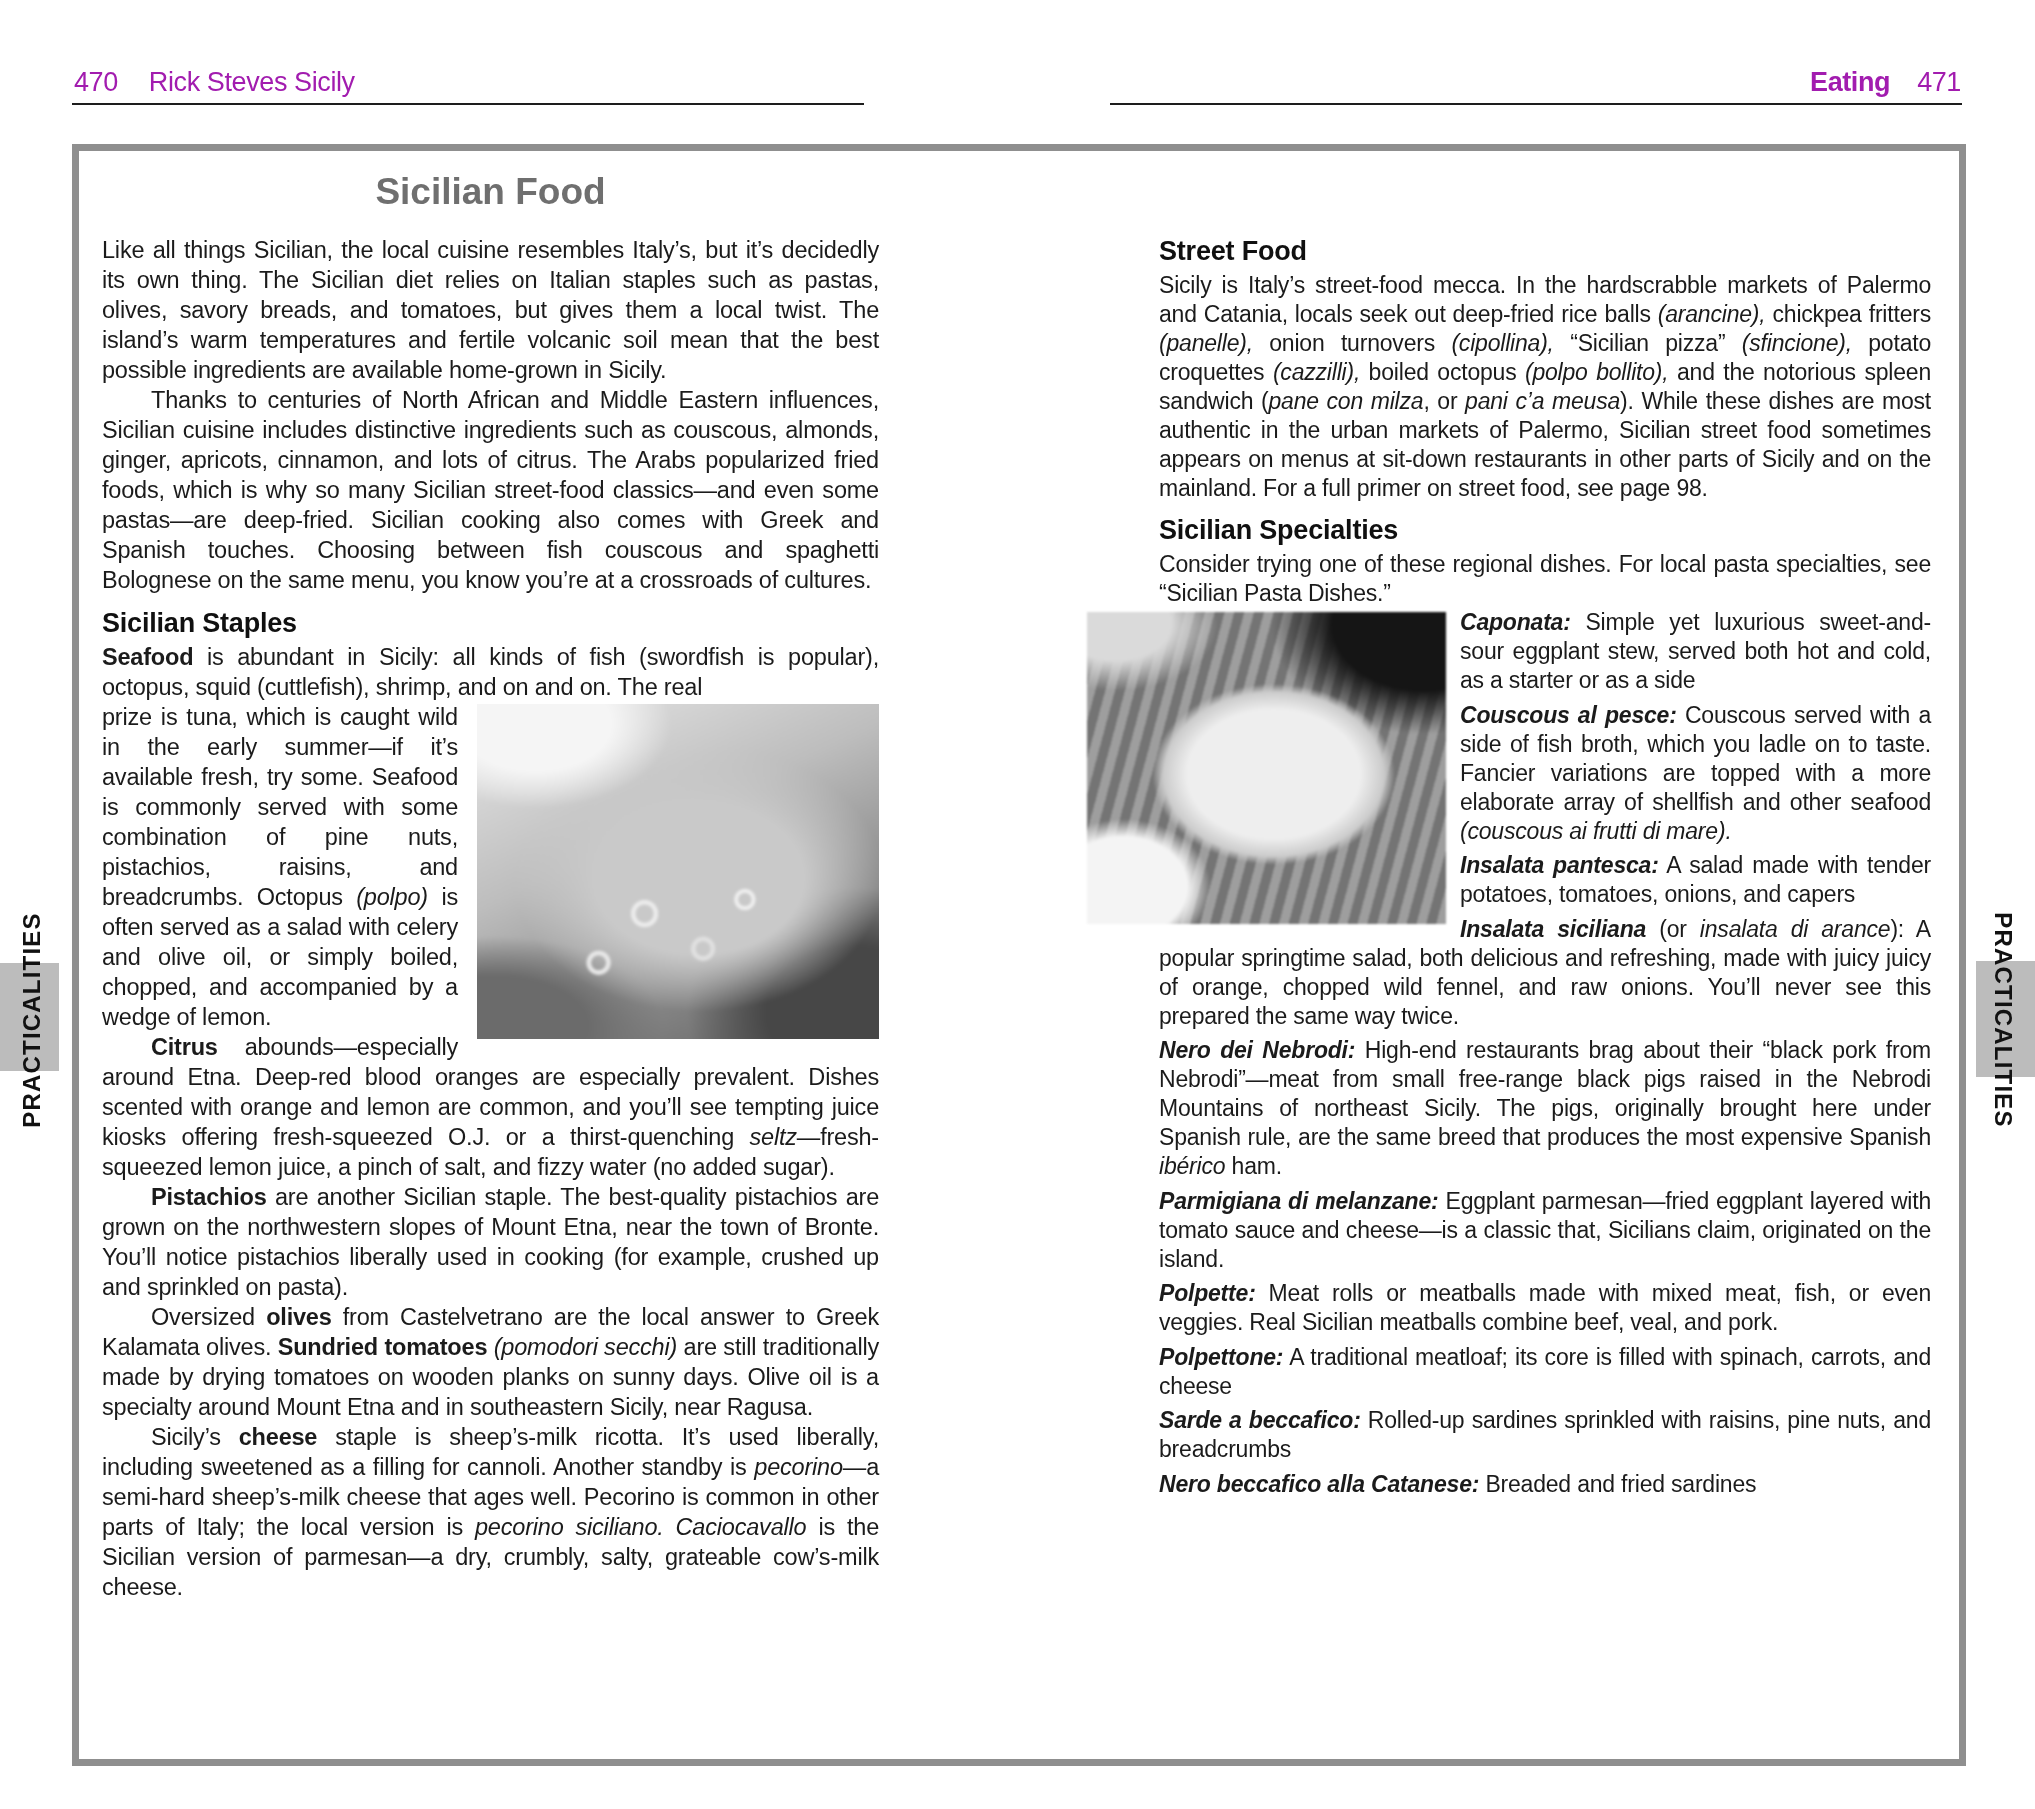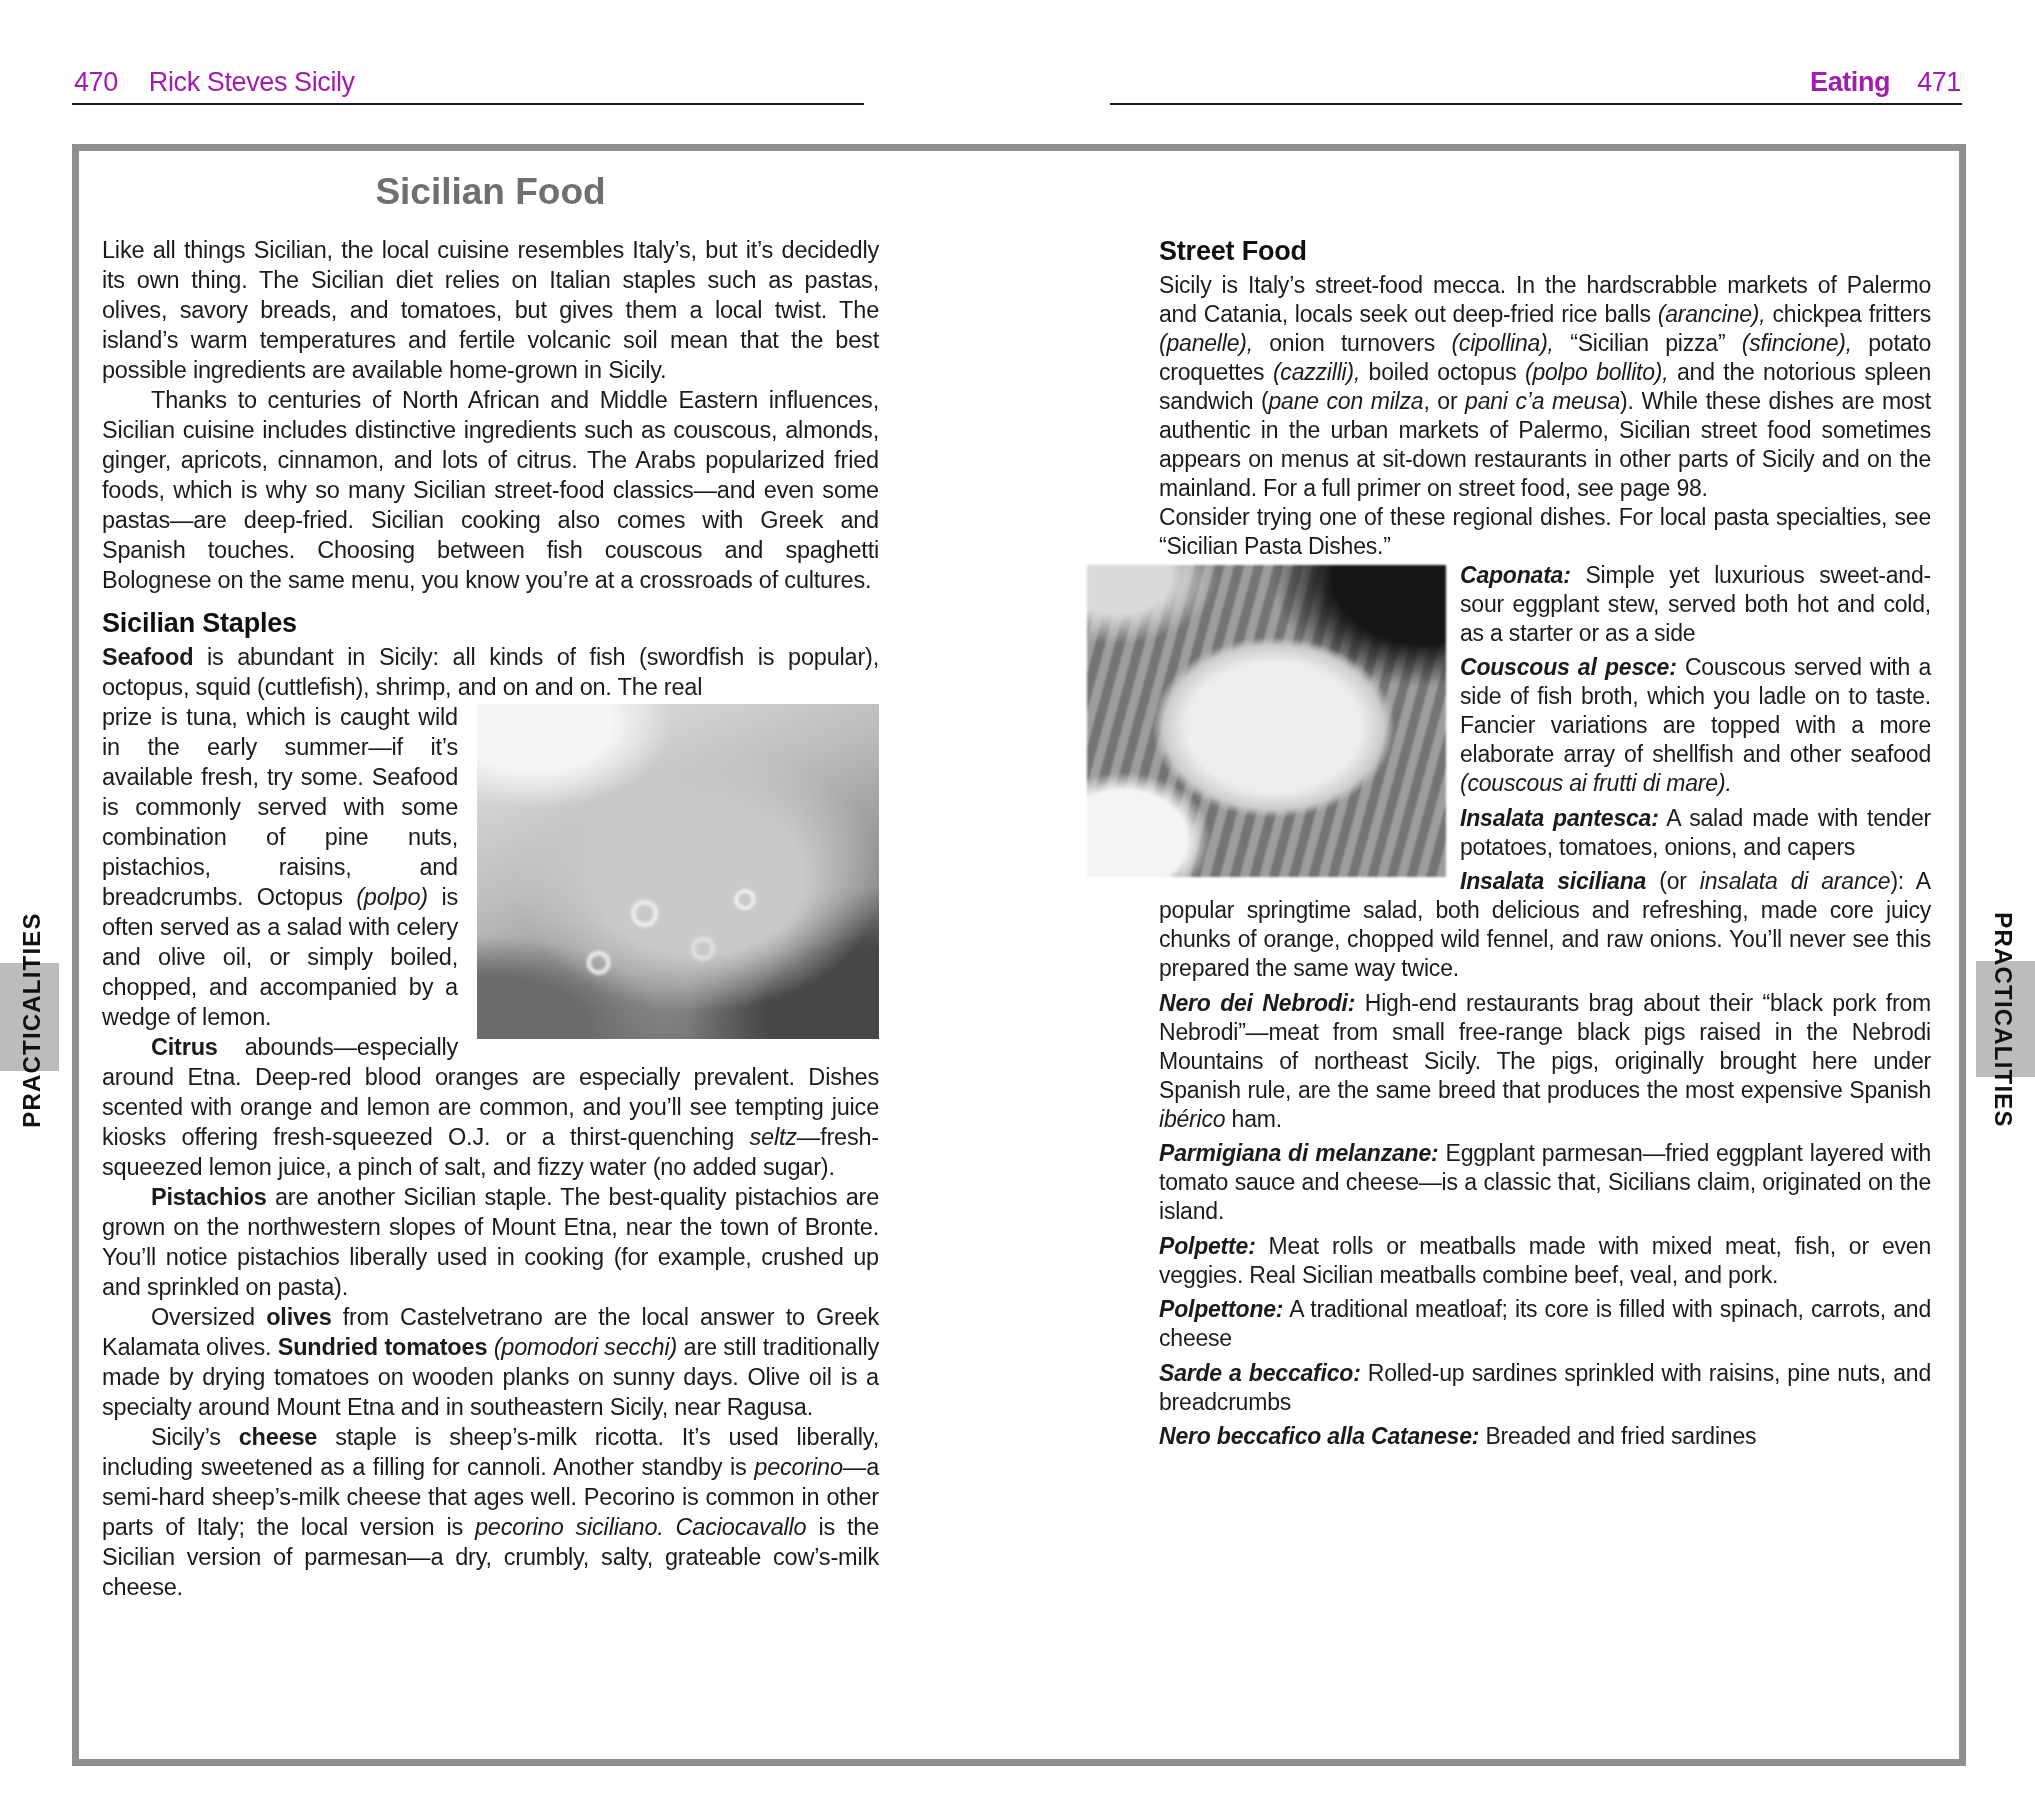--- a/index.html
+++ b/index.html
@@ -112,27 +112,28 @@
         </span><span><span>prize is tuna, which is caught wild in the early summer—if it’s available fresh, try some. Seafood is commonly served with some combination of pine nuts, pistachios, raisins, and breadcrumbs. Octopus </span><span class="s-i">(polpo)</span><span> is often served as a salad with celery and olive oil, or simply boiled, chopped, and accompanied by a wedge of lemon.</span></span></p>
     <p class="indent"><span class="s-b">Citrus</span><span> abounds—especially around Etna. Deep-red blood oranges are especially prevalent. Dishes scented with orange and lemon are common, and you’ll see tempting juice kiosks offering fresh-squeezed O.J. or a thirst-quenching </span><span class="s-i">seltz</span><span>—fresh-squeezed lemon juice, a pinch of salt, and fizzy water (no added sugar).</span></p>
     <p class="indent"><span class="s-b">Pistachios</span><span> are another Sicilian staple. The best-quality pistachios are grown on the northwestern slopes of Mount Etna, near the town of Bronte. You’ll notice pistachios liberally used in cooking (for example, crushed up and sprinkled on pasta).</span></p>
     <p class="indent"><span>Oversized </span><span class="s-b">olives</span><span> from Castelvetrano are the local answer to Greek Kalamata olives. </span><span class="s-b">Sundried tomatoes</span><span> </span><span class="s-i">(pomodori secchi)</span><span> are still traditionally made by drying tomatoes on wooden planks on sunny days. Olive oil is a specialty around Mount Etna and in southeastern Sicily, near Ragusa.</span></p>
     <p class="indent"><span>Sicily’s </span><span class="s-b">cheese</span><span> staple is sheep’s-milk ricotta. It’s used liberally, including sweetened as a filling for cannoli. Another standby is </span><span class="s-i">pecorino</span><span>—a semi-hard sheep’s-milk cheese that ages well. Pecorino is common in other parts of Italy; the local version is </span><span class="s-i">pecorino siciliano. Caciocavallo</span><span> is the Sicilian version of parmesan—a dry, crumbly, salty, grateable cow’s-milk cheese.</span></p>
   </div>
 
   <div class="col col-right">
     <h2 class="first">Street Food</h2>
     <p><span>Sicily is Italy’s street-food mecca. In the hardscrabble markets of Palermo and Catania, locals seek out deep-fried rice balls </span><span class="s-i">(arancine),</span><span> chickpea fritters </span><span class="s-i">(panelle),</span><span> onion turnovers </span><span class="s-i">(cipollina),</span><span> “Sicilian pizza” </span><span class="s-i">(sfincione),</span><span> potato croquettes </span><span class="s-i">(cazzilli),</span><span> boiled octopus </span><span class="s-i">(polpo bollito),</span><span> and the notorious spleen sandwich (</span><span class="s-i">pane con milza</span><span>, or </span><span class="s-i">pani c’a meusa</span><span>). While these dishes are most authentic in the urban markets of Palermo, Sicilian street food sometimes appears on menus at sit-down restaurants in other parts of Sicily and on the mainland. For a full primer on street food, see page 98.</span></p>
+    <h2>Sicilian Specialties</h2>
     <p>Consider trying one of these regional dishes. For local pasta specialties, see “Sicilian Pasta Dishes.”</p>
     <p class="entry"><span class="float-caponata">
           <span class="caponata-art"></span>
         </span><span><span class="s-bi">Caponata:</span><span> Simple yet luxurious sweet-and-sour eggplant stew, served both hot and cold, as a starter or as a side</span></span></p>
     <p class="entry"><span class="s-bi">Couscous al pesce:</span><span> Couscous served with a side of fish broth, which you ladle on to taste. Fancier variations are topped with a more elaborate array of shellfish and other seafood </span><span class="s-i">(couscous ai frutti di mare).</span></p>
     <p class="entry"><span class="s-bi">Insalata pantesca:</span><span> A salad made with tender potatoes, tomatoes, onions, and capers</span></p>
-    <p class="entry"><span class="s-bi">Insalata siciliana</span><span> (or </span><span class="s-i">insalata di arance</span><span>): A popular springtime salad, both delicious and refreshing, made core juicy chunks of orange, chopped wild fennel, and raw onions. You’ll never see this prepared the same way twice.</span></p>
+    <p class="entry"><span class="s-bi">Insalata siciliana</span><span> (or </span><span class="s-i">insalata di arance</span><span>): A popular springtime salad, both delicious and refreshing, made with juicy juicy of orange, chopped wild fennel, and raw onions. You’ll never see this prepared the same way twice.</span></p>
     <p class="entry"><span class="s-bi">Nero dei Nebrodi:</span><span> High-end restaurants brag about their “black pork from Nebrodi”—meat from small free-range black pigs raised in the Nebrodi Mountains of northeast Sicily. The pigs, originally brought here under Spanish rule, are the same breed that produces the most expensive Spanish </span><span class="s-i">ibérico</span><span> ham.</span></p>
     <p class="entry"><span class="s-bi">Parmigiana di melanzane:</span><span> Eggplant parmesan—fried eggplant layered with tomato sauce and cheese—is a classic that, Sicilians claim, originated on the island.</span></p>
     <p class="entry"><span class="s-bi">Polpette:</span><span> Meat rolls or meatballs made with mixed meat, fish, or even veggies. Real Sicilian meatballs combine beef, veal, and pork.</span></p>
     <p class="entry"><span class="s-bi">Polpettone:</span><span> A traditional meatloaf; its core is filled with spinach, carrots, and cheese</span></p>
     <p class="entry"><span class="s-bi">Sarde a beccafico:</span><span> Rolled-up sardines sprinkled with raisins, pine nuts, and breadcrumbs</span></p>
     <p class="entry"><span class="s-bi">Nero beccafico alla Catanese:</span><span> Breaded and fried sardines</span></p>
   </div>
 
 </div>
 

